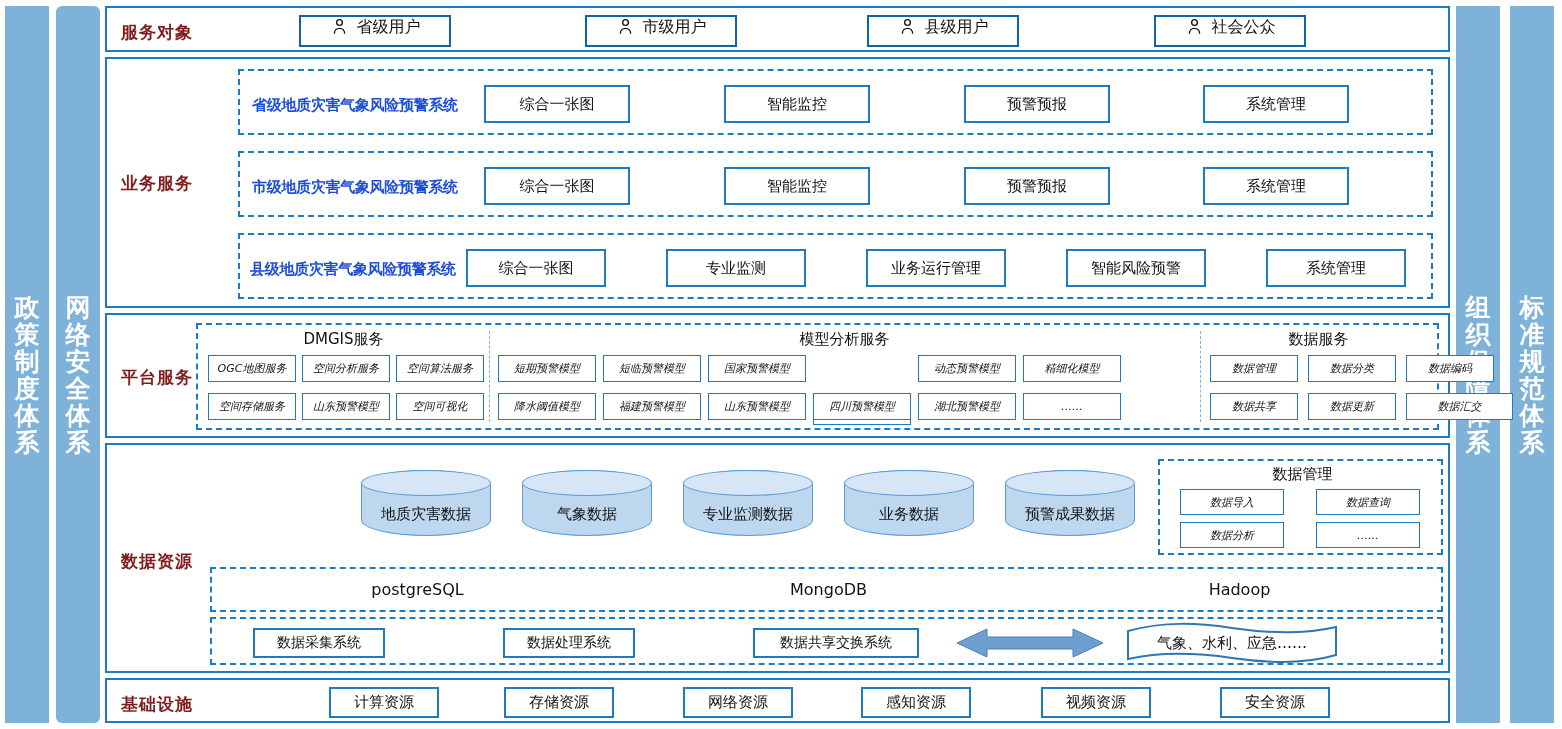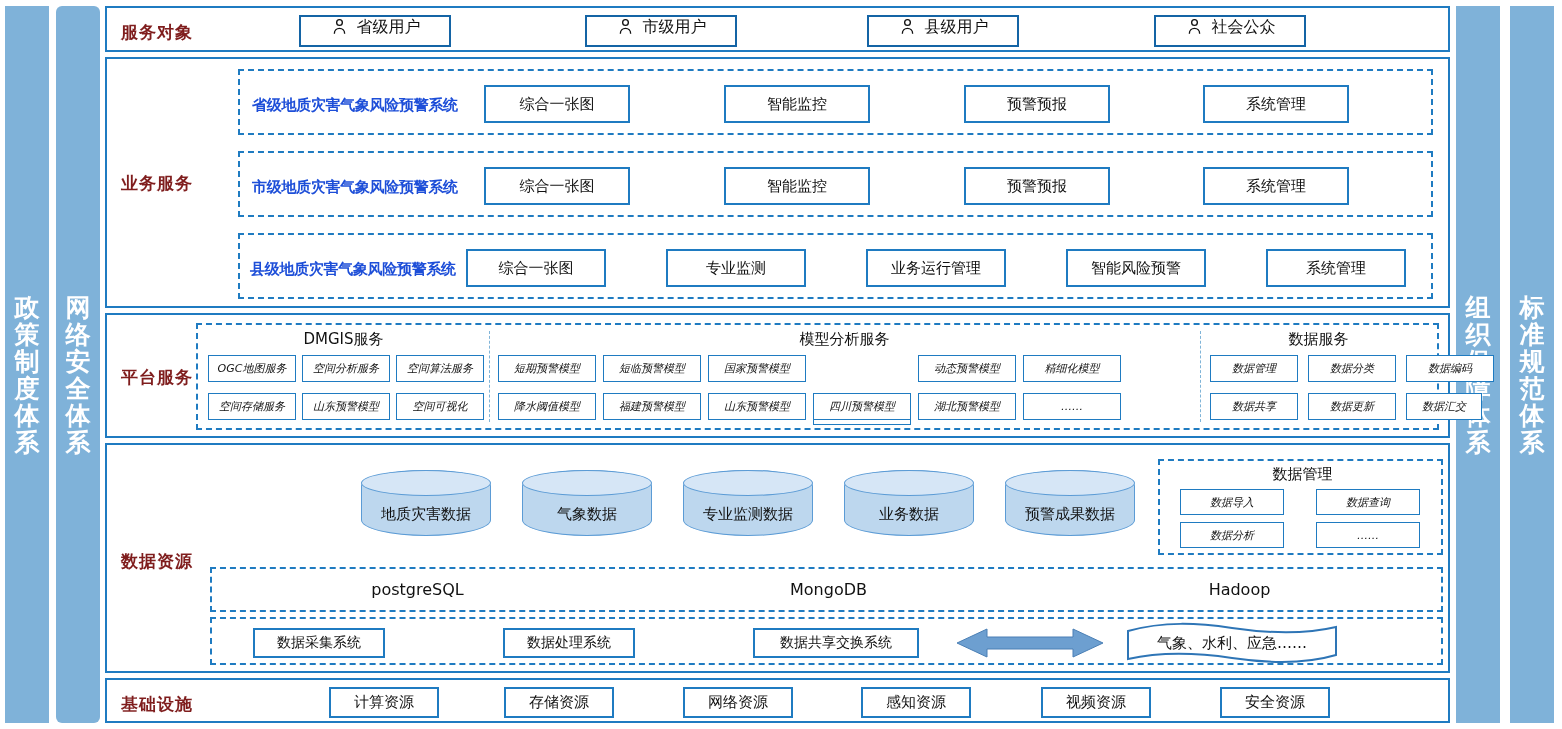--- a/index.html
+++ b/index.html
@@ -366,21 +366,21 @@
       <div class="chip small" style="left:1208px;top:30px;width:88px;height:27px;">
           <span>数据编码</span>
         </div>
 
       <div class="chip small" style="left:1012px;top:68px;width:88px;height:27px;">
           <span>数据共享</span>
         </div>
       <div class="chip small" style="left:1110px;top:68px;width:88px;height:27px;">
           <span>数据更新</span>
         </div>
-      <div class="chip small" style="left:1208px;top:68px;width:76px;height:27px;">
+      <div class="chip small" style="left:1208px;top:68px;width:107px;height:27px;">
           <span>数据汇交</span>
         </div>
     </div>
   </div>
 
   <div class="band" style="top:443px;height:230px;">
     <div class="band-label" style="top:105px;">数据资源</div>
 
 
     <div class="cyl" style="left:254px;top:25px;width:130px;height:66px;">

